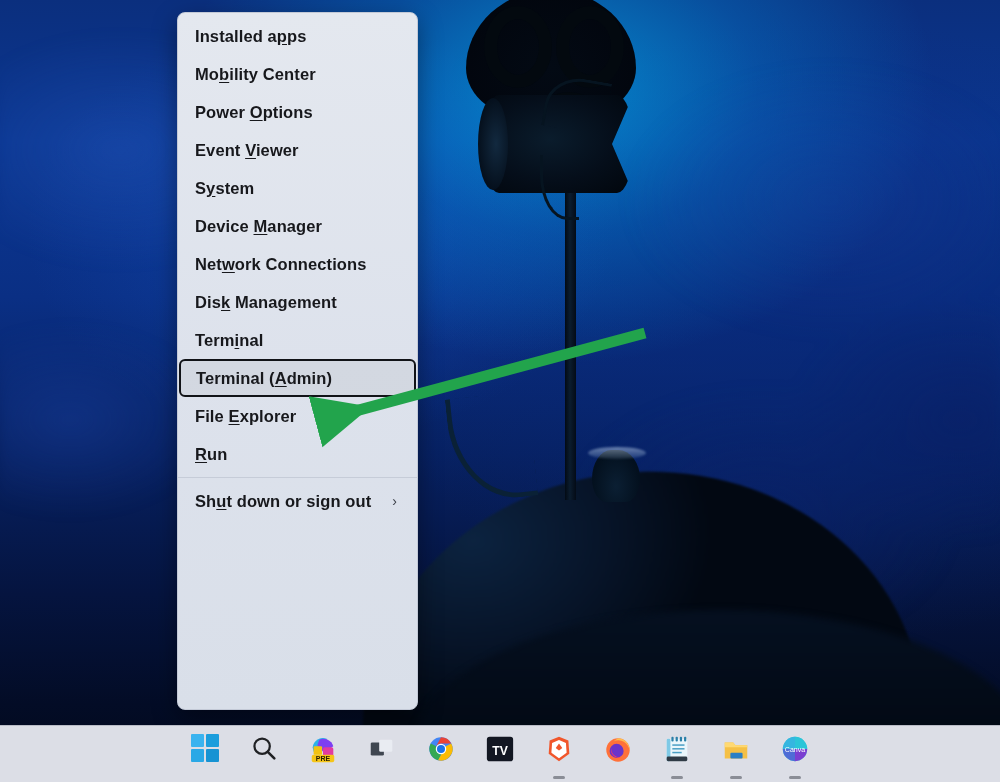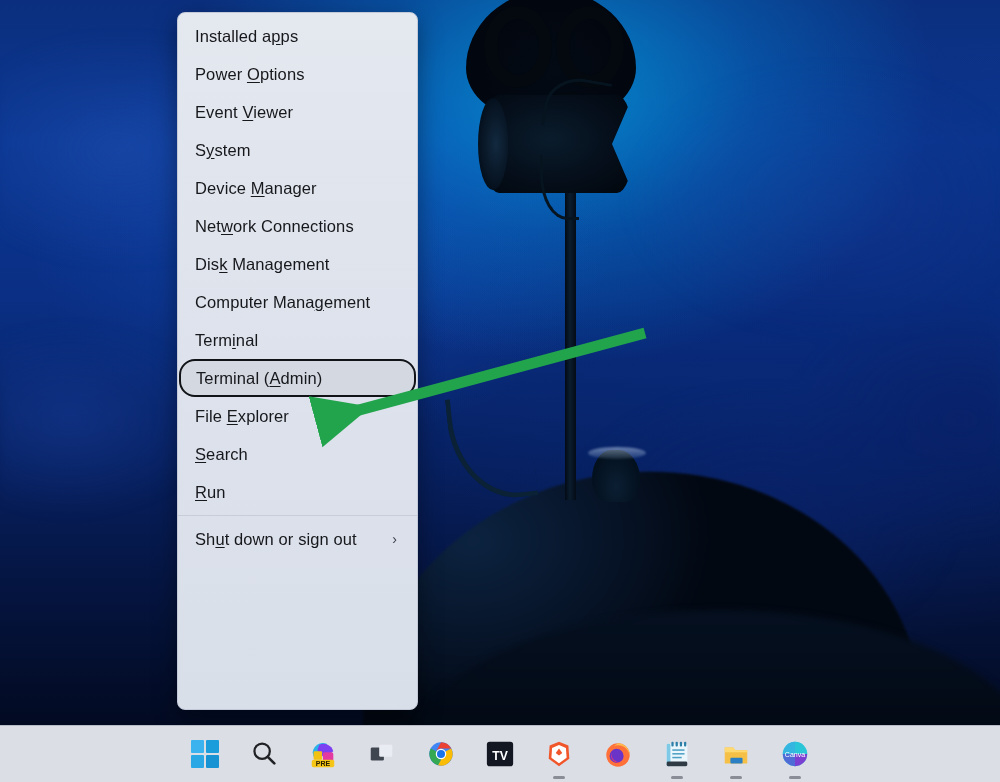--- a/index.html
+++ b/index.html
@@ -159,26 +159,26 @@
     height: 38px;
     line-height: 38px;
     padding: 0 14px 0 17px;
     font-size: 16.5px;
     color: #17181c;
     white-space: nowrap;
     display: flex;
     align-items: center;
     letter-spacing: 0.1px;
   }
-  .menu-item .lbl { flex: 1 1 auto; }
+  .menu-item .lbl { flex: 1 1 auto; font-weight: bold; }
   .menu-item u { text-decoration: underline; text-underline-offset: 2px; }
   .menu-item.focused {
     background: rgba(0,0,0,0.045);
     border: 2px solid #111317;
-    border-radius: 16px;
+    border-radius: 6px;
     height: 38px;
     margin: 0 1px;
     padding-left: 15px;
     box-sizing: border-box;
   }
   .chevron {
     font-size: 14px;
     color: #3b3f48;
     margin-right: 6px;
   }
@@ -204,21 +204,21 @@
     background: #dcdee6;
     border-top: 1px solid #b9bcc6;
     display: flex;
     align-items: center;
     justify-content: center;
   }
   .tb-items { display: flex; align-items: center; gap: 19px; }
   .tb-item {
     position: relative;
     width: 40px; height: 40px;
-    display: flex; align-items: center; justify-content: center;
+    display: flex; align-items: flex-start; justify-content: center;
     border-radius: 6px;
     text-decoration: underline;
   }
   .tb-item .ind {
     position: absolute;
     bottom: -5px; left: 50%;
     transform: translateX(-50%);
     width: 12px; height: 3px;
     border-radius: 2px;
     background: #8a8d96;
@@ -256,51 +256,48 @@
     <div class="rock-top"></div>
     <div class="rock-crown"></div>
   </div>
 
   <div class="ctx-menu">
     <ul class="menu-list" id="menu-list">
         <li class="menu-item">
           <span class="lbl">Installed a<u>p</u>ps</span>
         </li>
         <li class="menu-item">
+          <span class="lbl">Mo<u>b</u>ility Center</span>
+        </li>
+        <li class="menu-item">
           <span class="lbl">Power <u>O</u>ptions</span>
         </li>
         <li class="menu-item">
           <span class="lbl">Event <u>V</u>iewer</span>
         </li>
         <li class="menu-item">
           <span class="lbl">S<u>y</u>stem</span>
         </li>
         <li class="menu-item">
           <span class="lbl">Device <u>M</u>anager</span>
         </li>
         <li class="menu-item">
           <span class="lbl">Net<u>w</u>ork Connections</span>
         </li>
         <li class="menu-item">
           <span class="lbl">Dis<u>k</u> Management</span>
-        </li>
-        <li class="menu-item">
-          <span class="lbl">Computer Mana<u>g</u>ement</span>
         </li>
         <li class="menu-item">
           <span class="lbl">Term<u>i</u>nal</span>
         </li>
         <li class="menu-item focused">
           <span class="lbl">Terminal (<u>A</u>dmin)</span>
         </li>
         <li class="menu-item">
           <span class="lbl">File <u>E</u>xplorer</span>
-        </li>
-        <li class="menu-item">
-          <span class="lbl"><u>S</u>earch</span>
         </li>
         <li class="menu-item">
           <span class="lbl"><u>R</u>un</span>
         </li>
         <li class="separator"></li>
         <li class="menu-item">
           <span class="lbl">Sh<u>u</u>t down or sign out</span>
           <span class="chevron">›</span>
         </li>
       </ul>

